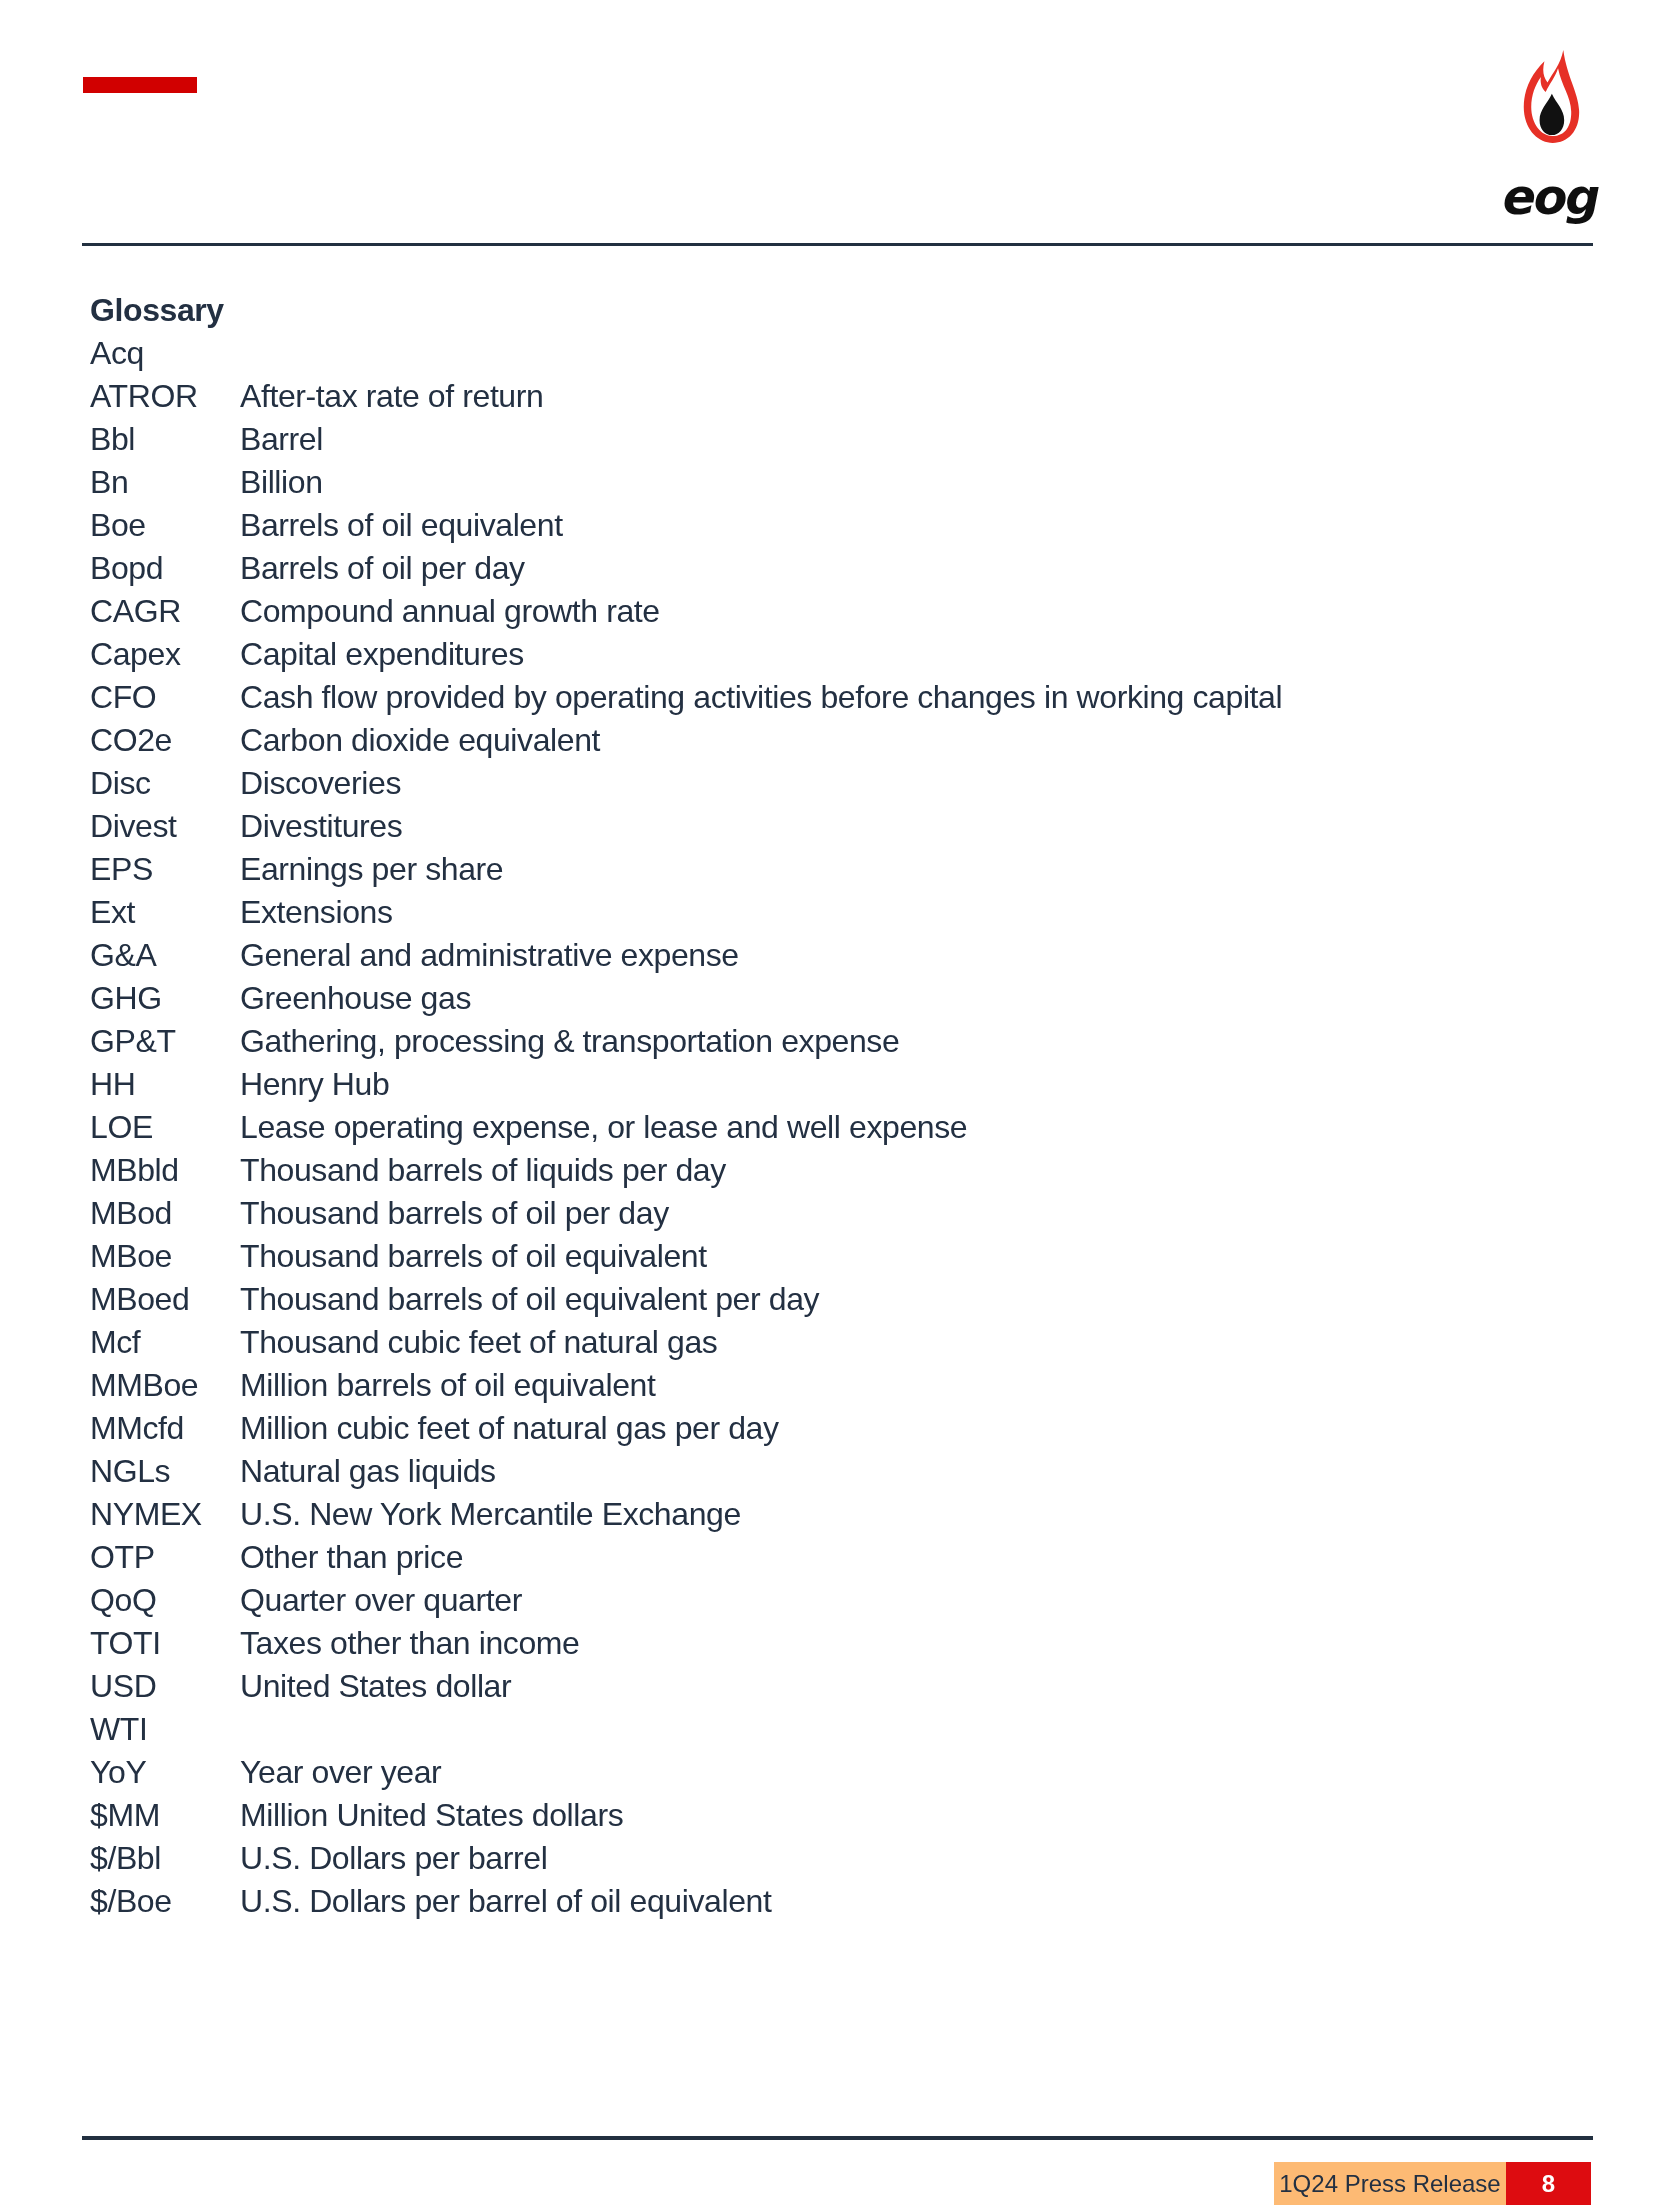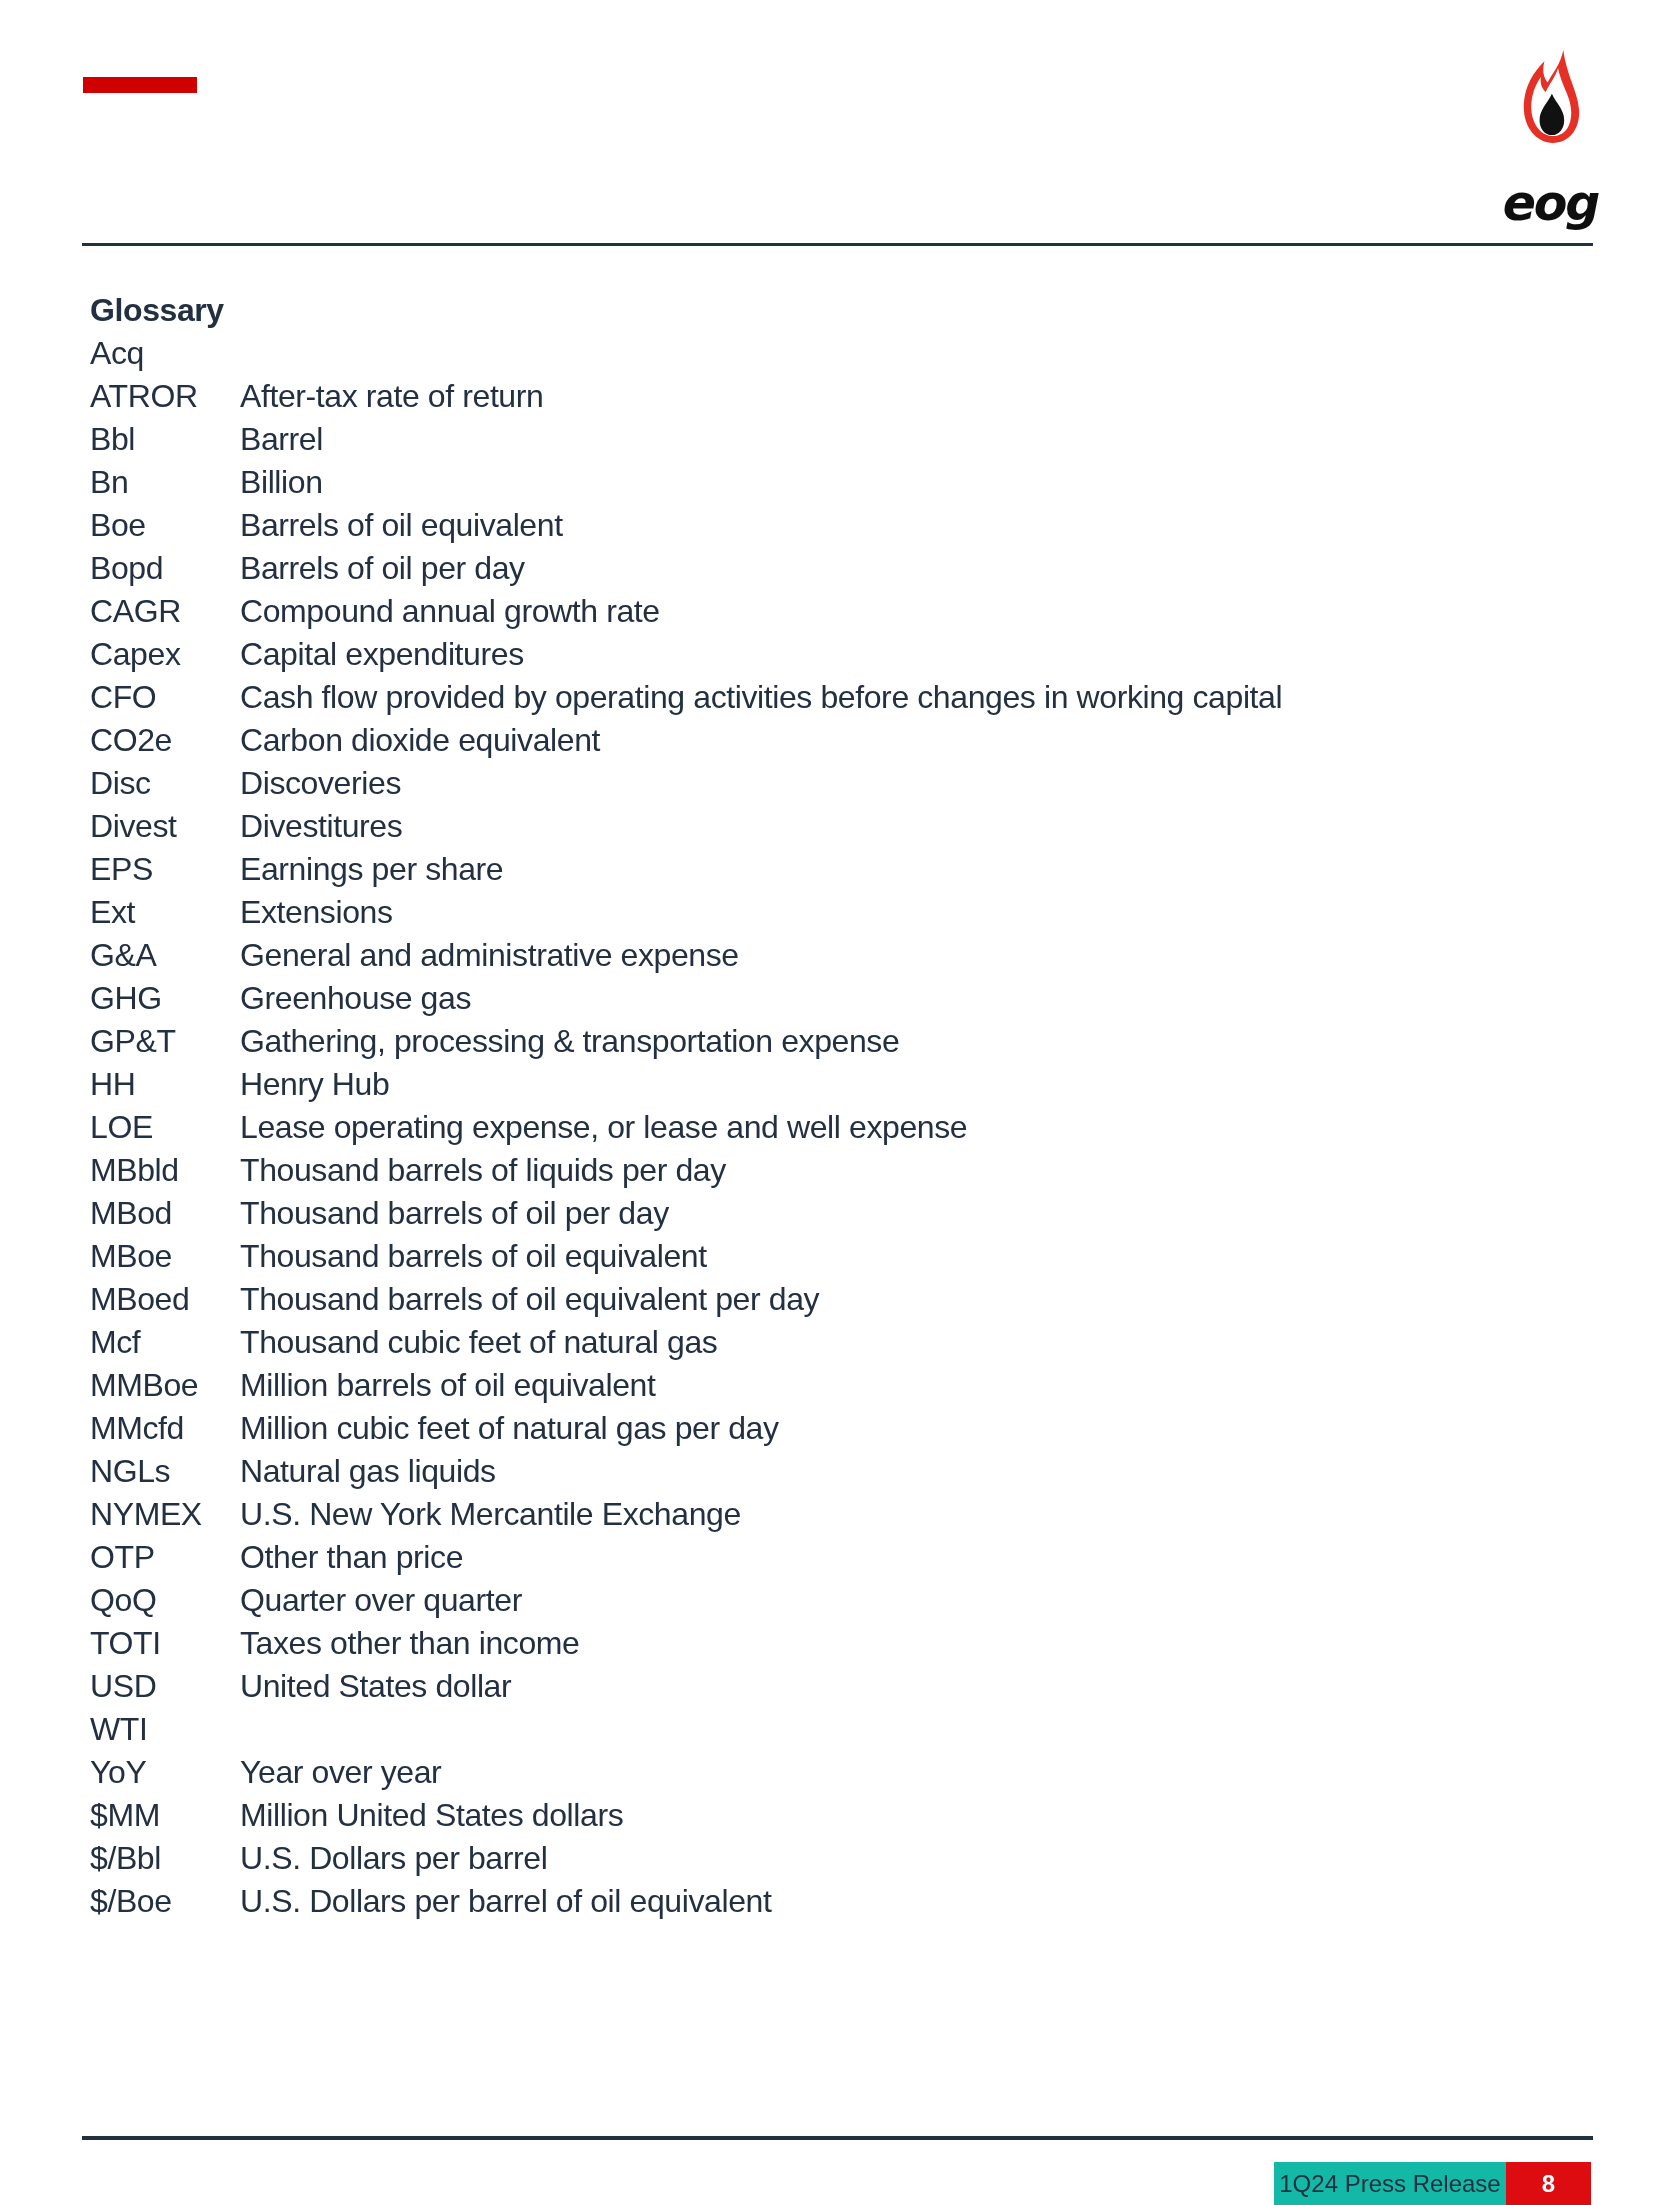--- a/index.html
+++ b/index.html
@@ -20,21 +20,21 @@
     background:#d10000;
   }
   
   .logo{
     position:absolute;
     left:1500px; top:49px;
     width:101px; height:172px;
   }
   .logo svg{display:block;margin:0 auto;}
   .logo .wordmark{
-    margin-top:7px;
+    margin-top:1px;
     text-align:center;
     font-family:"DejaVu Sans", sans-serif;
     font-weight:bold;
     font-style:italic;
     font-size:49px;
     line-height:1.0;
     letter-spacing:-2.2px;
     color:#0f0f0f;
   }
   
@@ -72,21 +72,21 @@
   
   .footer-badge{
     position:absolute;
     left:1274px; top:2162px;
     height:44px;
     display:flex;
     font-size:24px;
   }
   .badge-label{
     width:232px;
-    background:#14b8a6;
+    background:#fdba74;
     color:#233042;
     display:flex;
     align-items:center;
     justify-content:center;
     padding:0 4.4px;
     box-sizing:border-box;
     white-space:nowrap;
   }
   .badge-num{
     width:85px;

